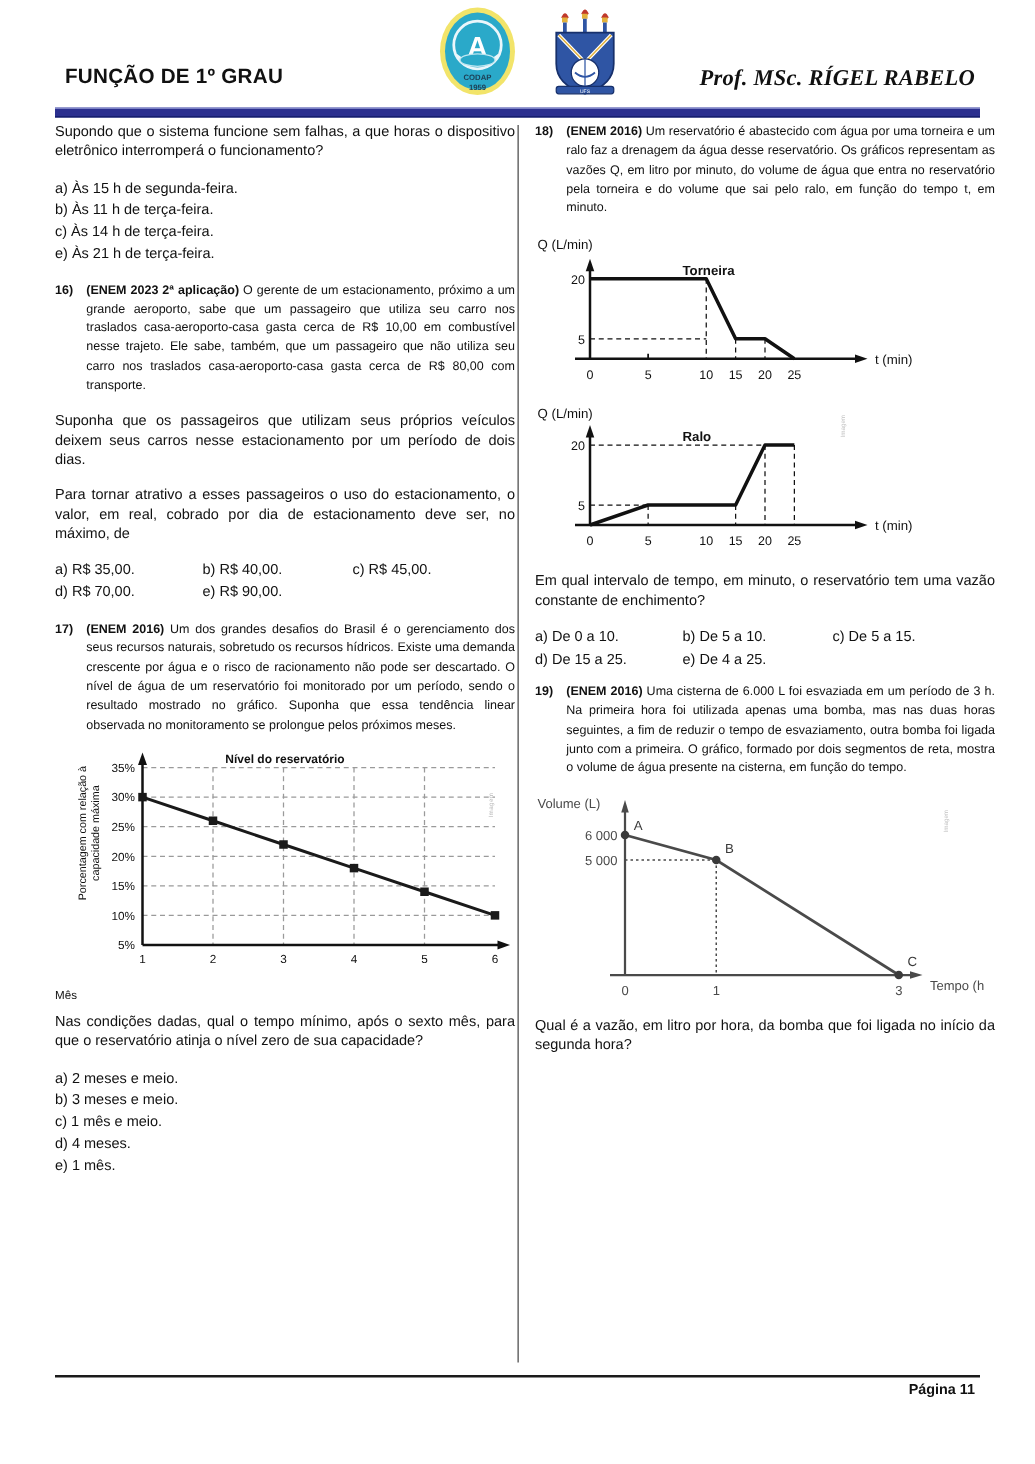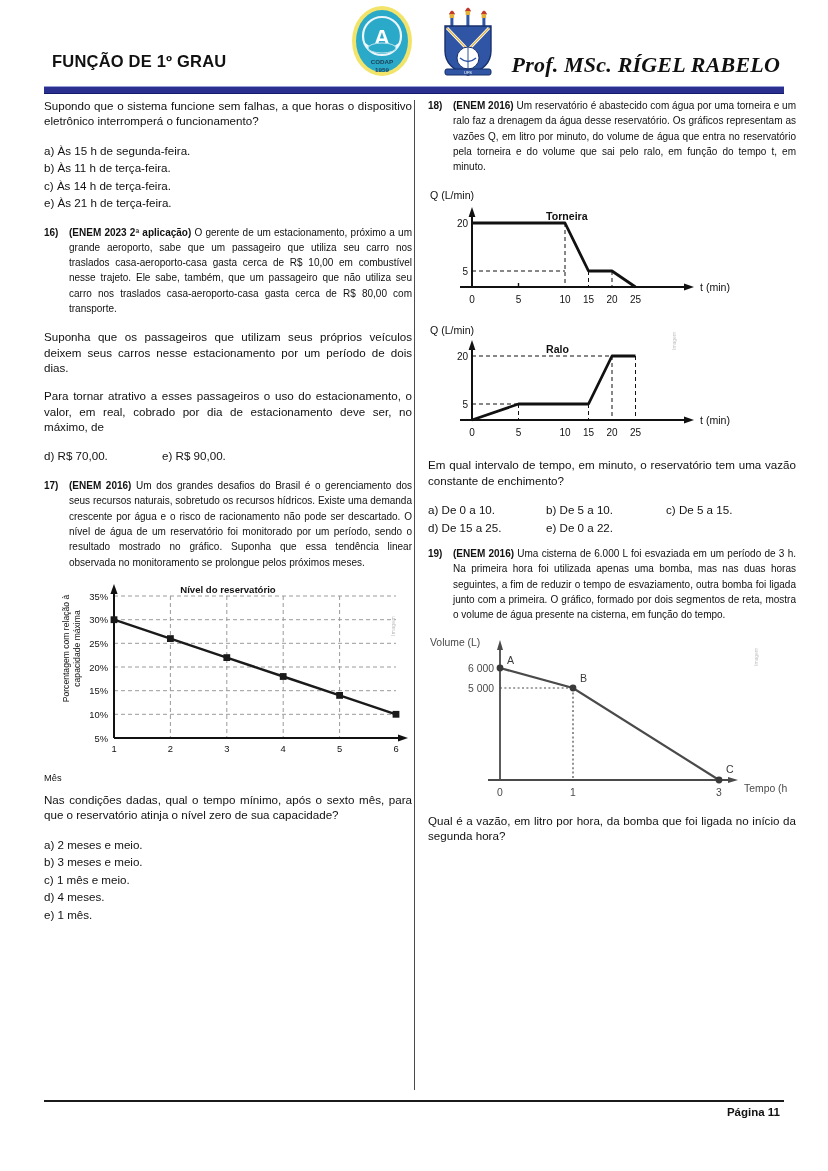--- a/index.html
+++ b/index.html
@@ -13,21 +13,21 @@
 
   
   .header{position:relative;height:88px;}
   .header-title{
     position:absolute;left:52px;top:52px;
     font-size:16.5px;font-weight:bold;letter-spacing:.2px;
   }
   .header-author{
     position:absolute;right:48px;top:52px;
     font-family:"Liberation Serif", serif;
-    font-size:22px;font-weight:bold;font-style:italic;letter-spacing:.2px;
+    font-size:18px;font-weight:bold;font-style:italic;letter-spacing:.2px;
   }
   .logos{position:absolute;left:345px;top:4px;width:165px;height:76px;}
   .logo-codap{position:absolute;left:0px;top:0px;width:74px;height:74px;}
   .logo-ufs{position:absolute;left:92px;top:2px;width:62px;height:72px;}
   .rule{
     position:absolute;left:44px;right:44px;top:86px;height:6px;
     background:#2b2f8f;border-top:1px solid #9aa0d8;border-bottom:1px solid #111a66;
   }
 
   
@@ -159,20 +159,25 @@
         <span class="num">16)</span>
         <b>(ENEM 2023 2ª aplicação)</b><span> O gerente de um estacionamento, próximo a um grande aeroporto, sabe que um passageiro que utiliza seu carro nos traslados casa-aeroporto-casa gasta cerca de R$ 10,00 em combustível nesse trajeto. Ele sabe, também, que um passageiro que não utiliza seu carro nos traslados casa-aeroporto-casa gasta cerca de R$ 80,00 com transporte.</span>
       </div>
 
       <div class="gap"></div>
       <p class="just">Suponha que os passageiros que utilizam seus próprios veículos deixem seus carros nesse estacionamento por um período de dois dias.</p>
       <div class="gap"></div>
       <p class="just">Para tornar atrativo a esses passageiros o uso do estacionamento, o valor, em real, cobrado por dia de estacionamento deve ser, no máximo, de</p>
       <div class="gap"></div>
 
+      <div class="opt-row">
+        <span class="w1">a) R$ 35,00.</span>
+        <span class="w2">b) R$ 40,00.</span>
+        <span>c) R$ 45,00.</span>
+      </div>
       <div class="opt-row">
         <span class="w1">d) R$ 70,00.</span>
         <span class="w2">e) R$ 90,00.</span>
       </div>
 
       <div class="gap"></div>
 
       <div class="q">
         <span class="num">17)</span>
         <b>(ENEM 2016)</b><span> Um dos grandes desafios do Brasil é o gerenciamento dos seus recursos naturais, sobretudo os recursos hídricos. Existe uma demanda crescente por água e o risco de racionamento não pode ser descartado. O nível de água de um reservatório foi monitorado por um período, sendo o resultado mostrado no gráfico. Suponha que essa tendência linear observada no monitoramento se prolongue pelos próximos meses.</span>
@@ -334,21 +339,21 @@
       <div class="gap-s"></div>
       <p class="just">Em qual intervalo de tempo, em minuto, o reservatório tem uma vazão constante de enchimento?</p>
       <div class="gap"></div>
       <div class="opt-row">
         <span class="w1">a) De 0 a 10.</span>
         <span class="w2">b) De 5 a 10.</span>
         <span>c) De 5 a 15.</span>
       </div>
       <div class="opt-row">
         <span class="w1">d) De 15 a 25.</span>
-        <span class="w2">e) De 0 a 22.</span>
+        <span class="w2">e) De 4 a 25.</span>
       </div>
 
       <div class="gap-s"></div>
 
       <div class="q">
         <span class="num">19)</span>
         <b>(ENEM 2016)</b><span> Uma cisterna de 6.000 L foi esvaziada em um período de 3 h. Na primeira hora foi utilizada apenas uma bomba, mas nas duas horas seguintes, a fim de reduzir o tempo de esvaziamento, outra bomba foi ligada junto com a primeira. O gráfico, formado por dois segmentos de reta, mostra o volume de água presente na cisterna, em função do tempo.</span>
       </div>
 
       <div class="gap-s"></div>

